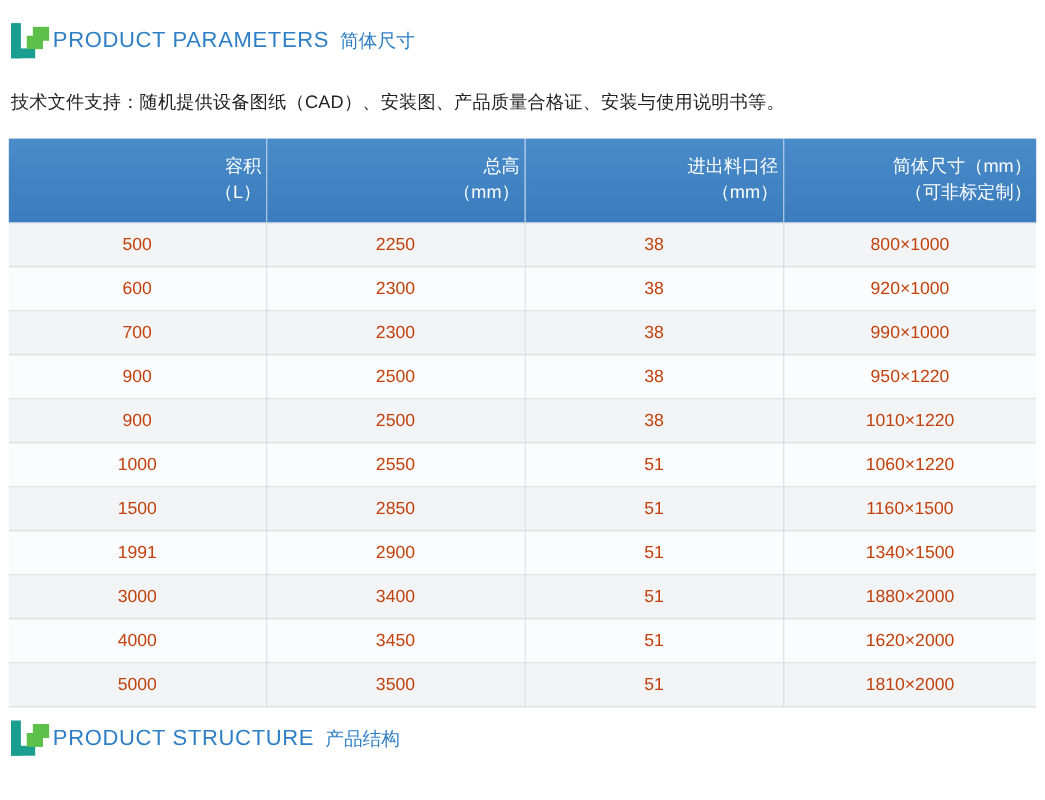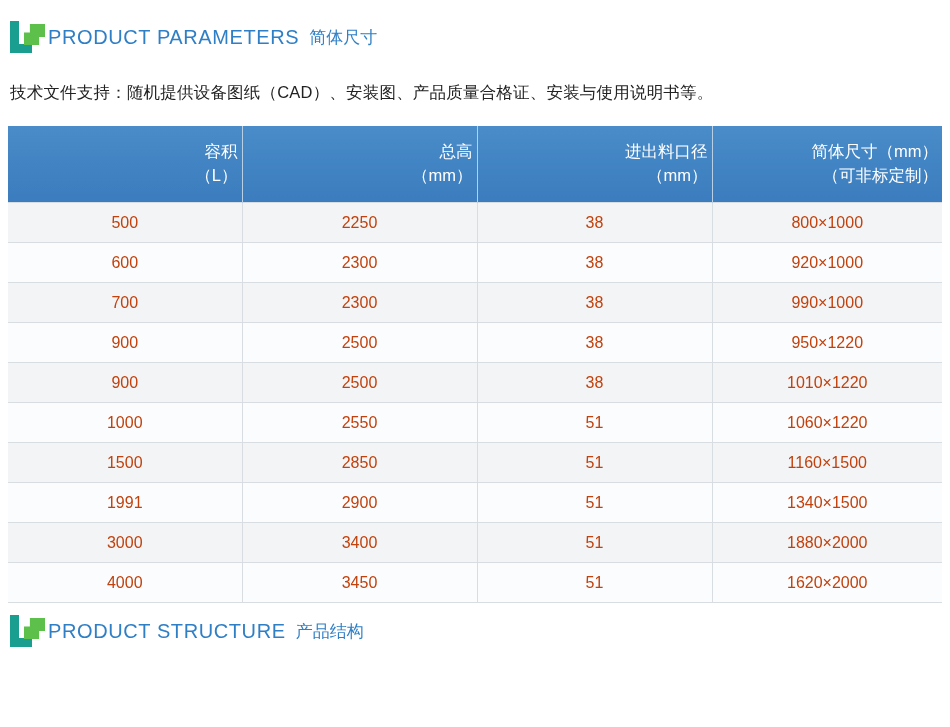--- a/index.html
+++ b/index.html
@@ -221,20 +221,26 @@
           <td>3400</td>
           <td>51</td>
           <td>1880×2000</td>
         </tr>
         <tr>
           <td>4000</td>
           <td>3450</td>
           <td>51</td>
           <td>1620×2000</td>
         </tr>
+        <tr>
+          <td>5000</td>
+          <td>3500</td>
+          <td>51</td>
+          <td>1810×2000</td>
+        </tr>
       </tbody>
     </table>
   </div>
 
   <div class="section-head head-2">
     <span class="logo-mark">
       <span class="bar-l"></span>
       <span class="arrow2"></span>
     </span>
     <span class="head-en">PRODUCT STRUCTURE</span>

